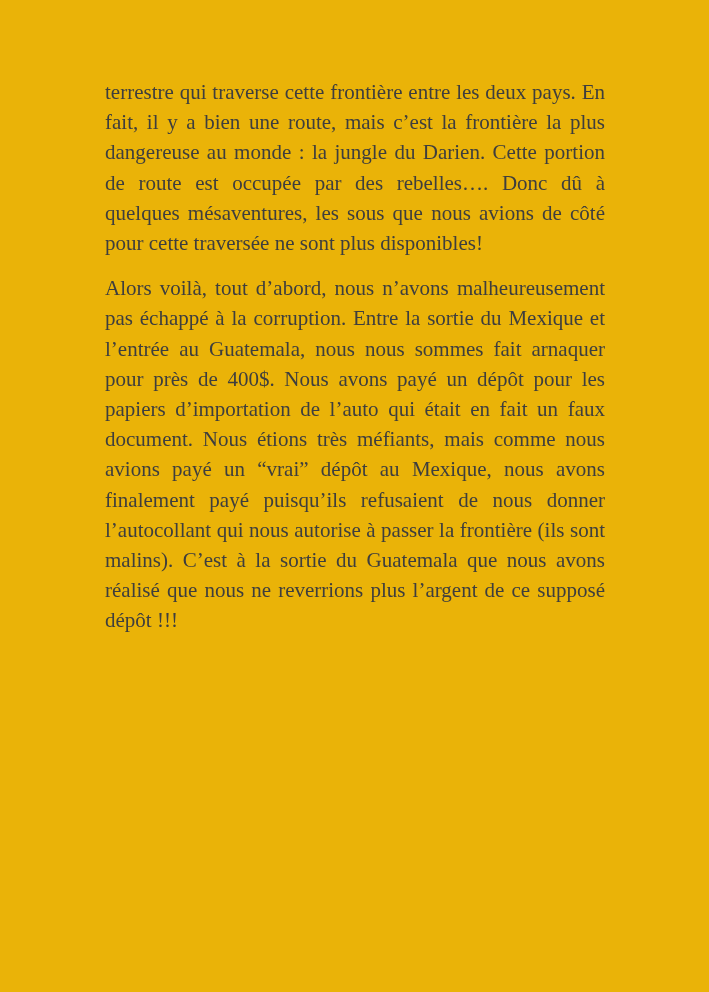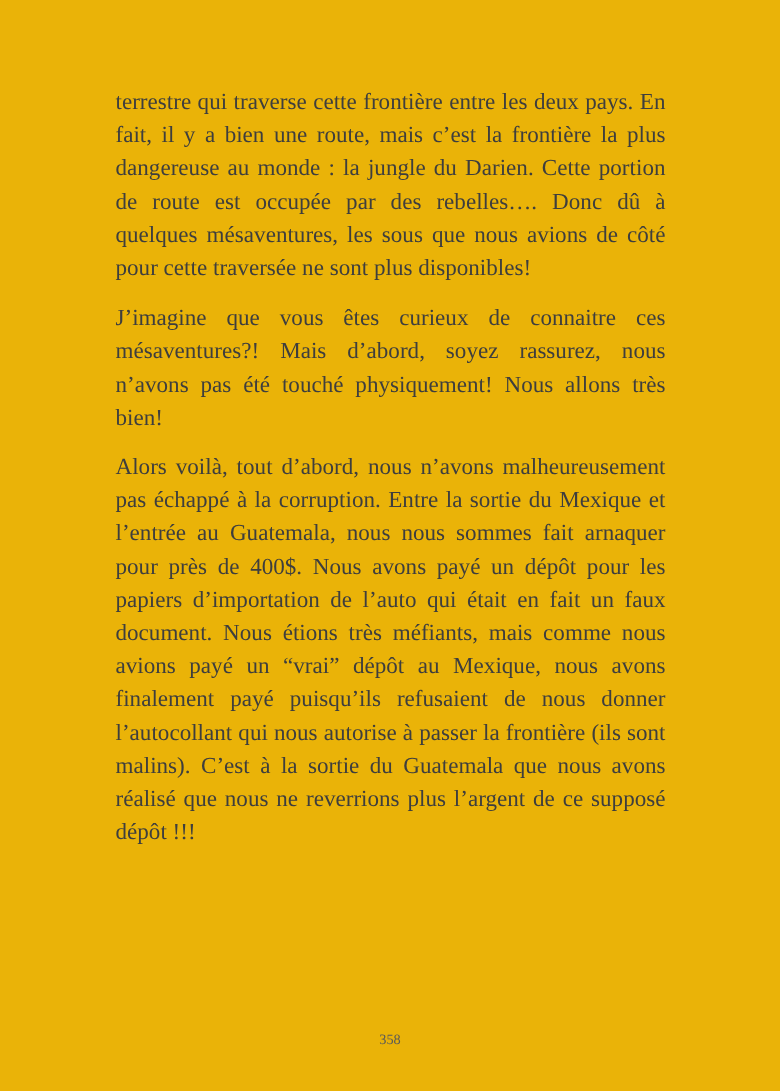--- a/index.html
+++ b/index.html
@@ -43,17 +43,15 @@
     font-size: 13px;
     color: #5a5a5a;
   }
 </style>
 </head>
 <body>
 
 <div class="page">
   <div class="text-block">
     <p>terrestre qui traverse cette frontière entre les deux pays. En fait, il y a bien une route, mais c’est la frontière la plus dangereuse au monde : la jungle du Darien. Cette portion de route est occupée par des rebelles…. Donc dû à quelques mésaventures, les sous que nous avions de côté pour cette traversée ne sont plus disponibles!</p>
-    <p>J’imagine que vous êtes curieux de connaitre ces mésaventures?! Mais d’abord, soyez rassurez, nous n’avons pas été touché physiquement! Nous allons très bien!</p>
     <p>Alors voilà, tout d’abord, nous n’avons malheureusement pas échappé à la corruption. Entre la sortie du Mexique et l’entrée au Guatemala, nous nous sommes fait arnaquer pour près de 400$. Nous avons payé un dépôt pour les papiers d’importation de l’auto qui était en fait un faux document. Nous étions très méfiants, mais comme nous avions payé un “vrai” dépôt au Mexique, nous avons finalement payé puisqu’ils refusaient de nous donner l’autocollant qui nous autorise à passer la frontière (ils sont malins). C’est à la sortie du Guatemala que nous avons réalisé que nous ne reverrions plus l’argent de ce supposé dépôt !!!</p>
   </div>
-  <div class="page-number">358</div>
 </div>
 
 </body></html>

